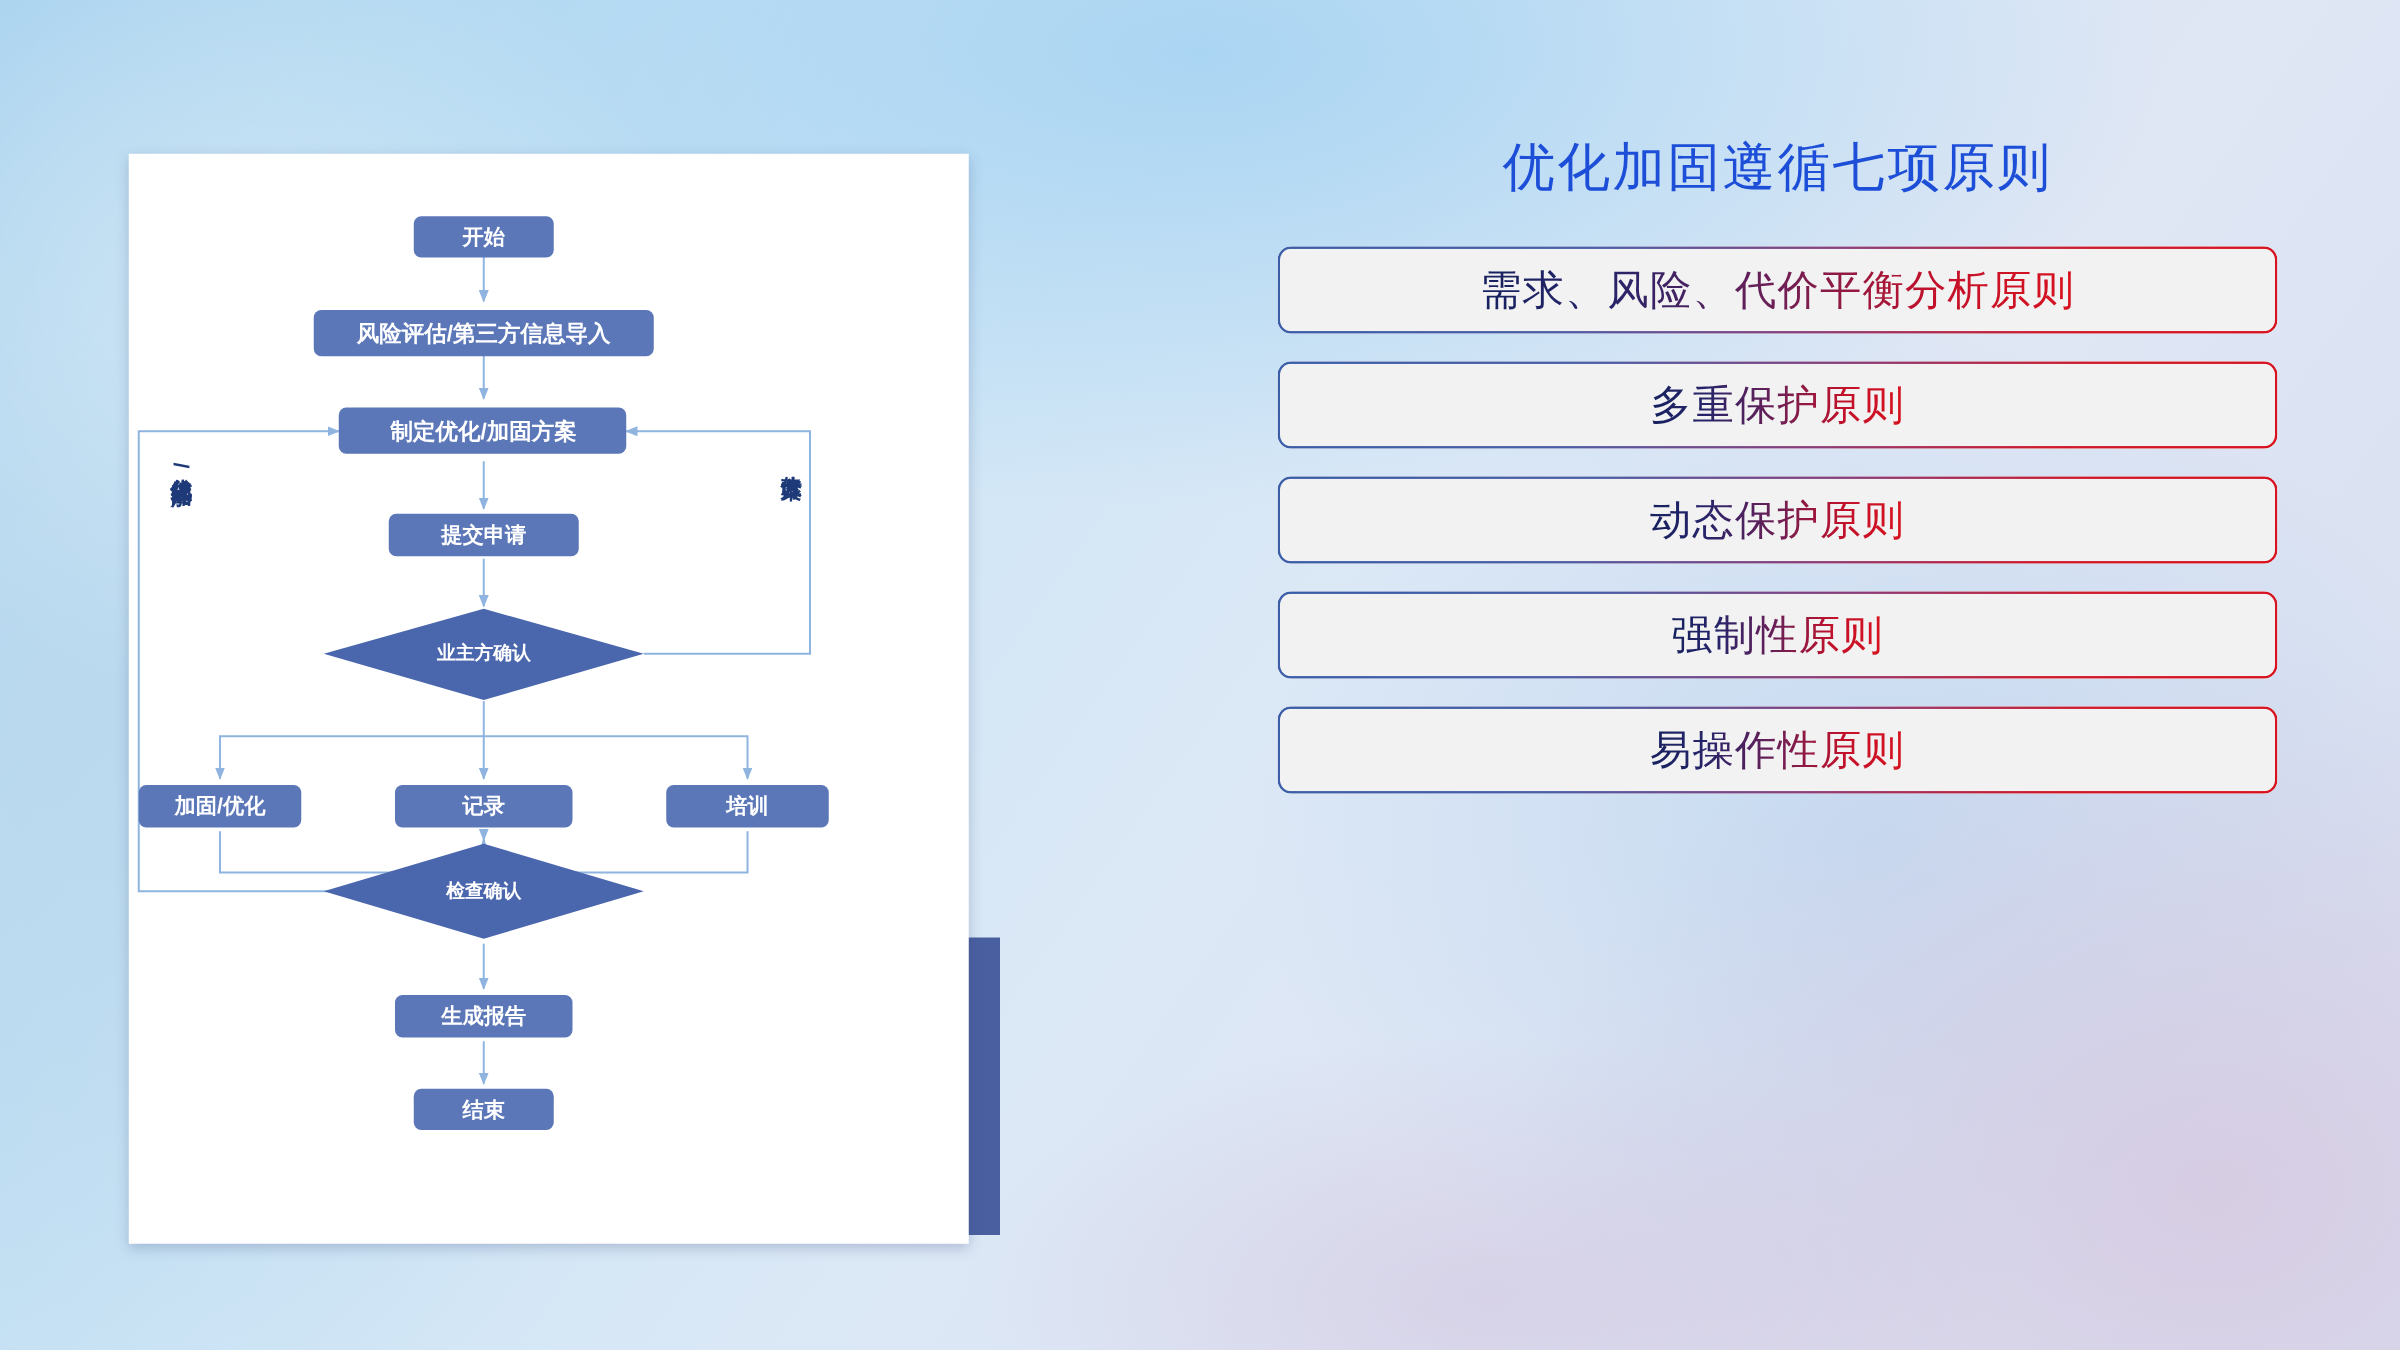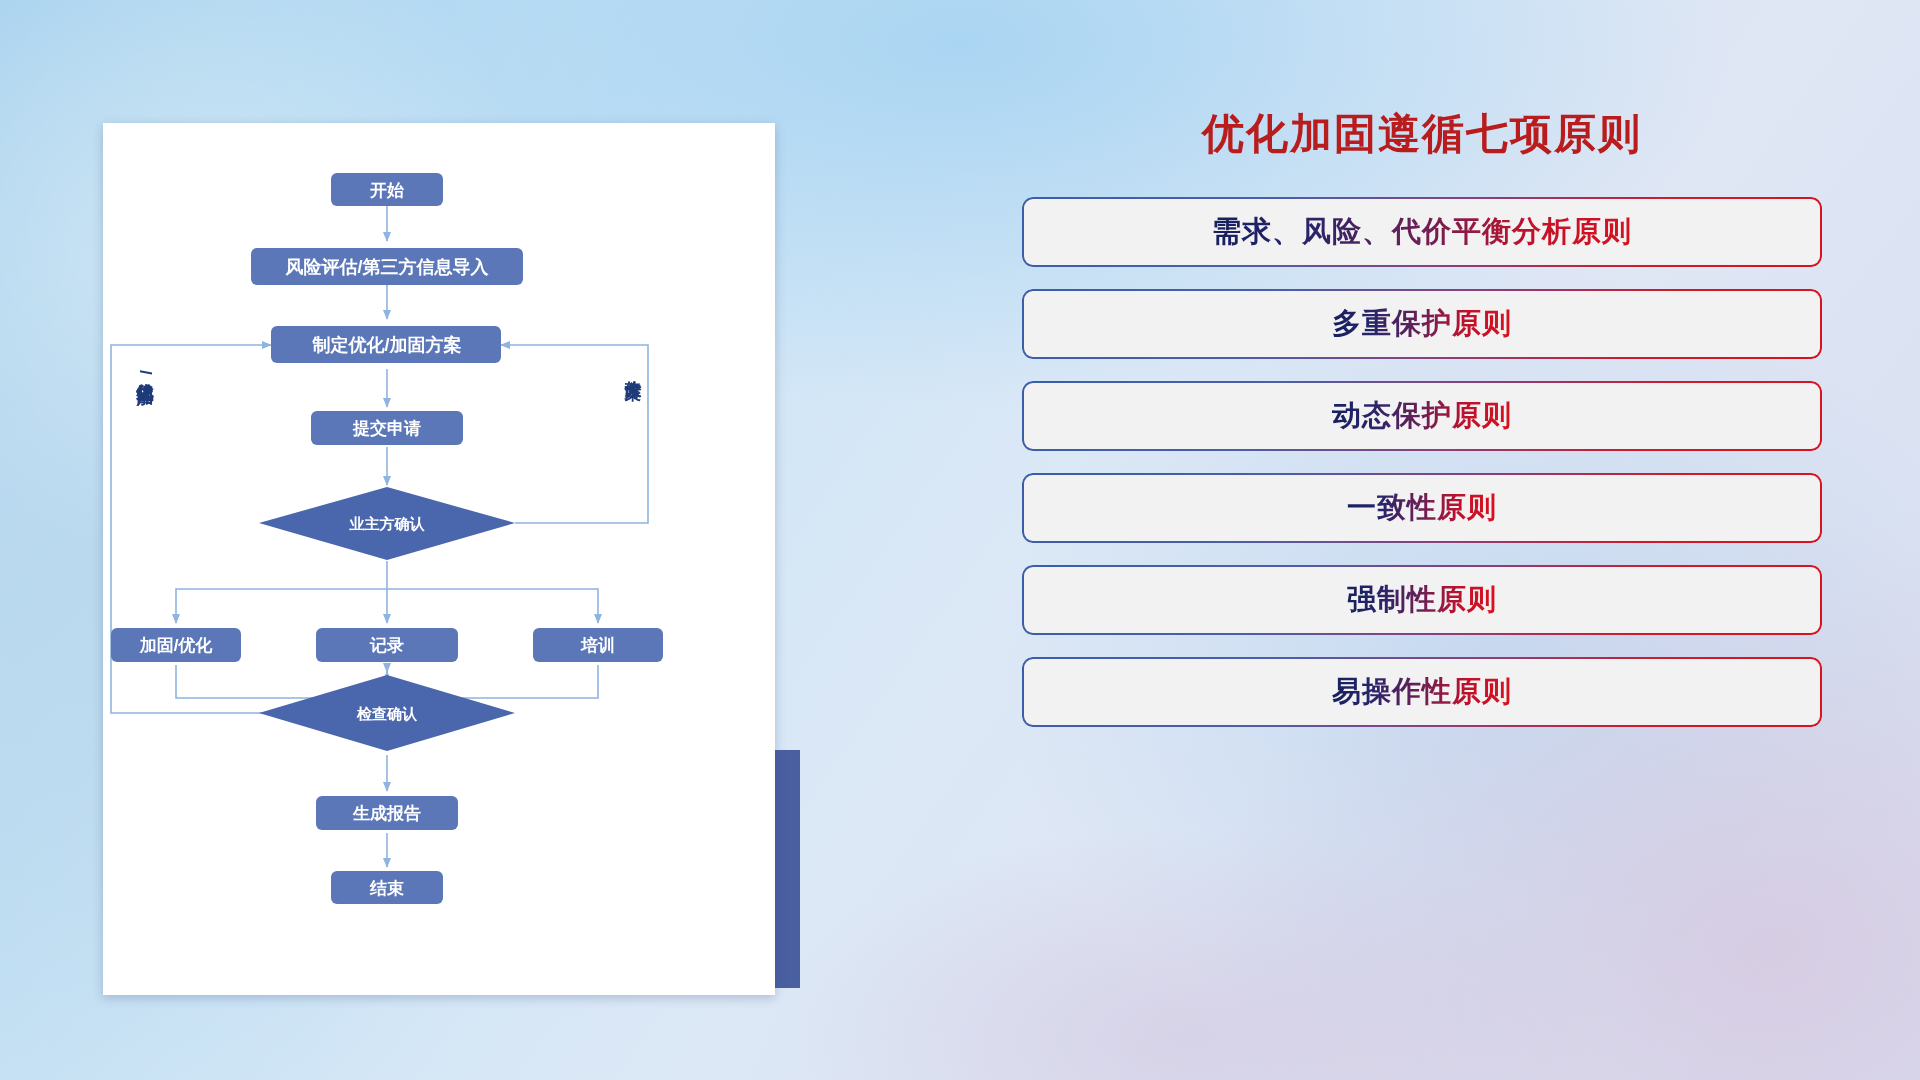--- a/index.html
+++ b/index.html
@@ -48,22 +48,22 @@
     font-weight:bold;font-size:17px;
   }
 
   
   #right-col{
     position:absolute;left:1022px;top:95px;width:800px;height:900px;
   }
   #panel-title{
     margin:0;padding:0;
     text-align:left;
-    font-size:42px;font-weight:bold;
-    color:#b91c1c;
+    font-size:42px;font-weight:normal;
+    color:#1d4ed8;
     letter-spacing:2px;
     line-height:1.1;
     height:78px;
     display:flex;align-items:center;justify-content:center;
   }
   #cards{
     margin-top:24px;
     display:flex;flex-direction:column;gap:22px;
   }
   .card{
@@ -76,21 +76,21 @@
   }
   .card::before{
     content:"";position:absolute;inset:0;border-radius:11px;padding:2px;
     background:linear-gradient(118deg,#3a5ea8 0%,#4a5fa8 30%,#8a3f7a 55%,#cf1a2b 78%,#d8121f 100%);
     -webkit-mask:linear-gradient(#000 0 0) content-box,linear-gradient(#000 0 0);
     -webkit-mask-composite:xor;mask-composite:exclude;
     pointer-events:none;
   }
   .card-label{
     position:relative;z-index:2;
-    font-size:29px;font-weight:bold;letter-spacing:1px;
+    font-size:33px;font-weight:normal;letter-spacing:1px;
     background:linear-gradient(90deg,#16215e 0%,#27246a 22%,#6d1f55 50%,#c2112a 76%,#d8121f 100%);
     -webkit-background-clip:text;background-clip:text;
     -webkit-text-fill-color:transparent;color:transparent;
     white-space:nowrap;
   }
 </style>
 </head>
 <body>
 
 <div id="bg"></div>
@@ -196,22 +196,19 @@
     <div class="card">
       <span class="card-label">需求、风险、代价平衡分析原则</span>
     </div>
     <div class="card">
       <span class="card-label">多重保护原则</span>
     </div>
     <div class="card">
       <span class="card-label">动态保护原则</span>
     </div>
     <div class="card">
-      <span class="card-label">一致性原则</span>
-    </div>
-    <div class="card">
       <span class="card-label">强制性原则</span>
     </div>
     <div class="card">
       <span class="card-label">易操作性原则</span>
     </div>
   </div>
 </div>
 
 </body></html>

